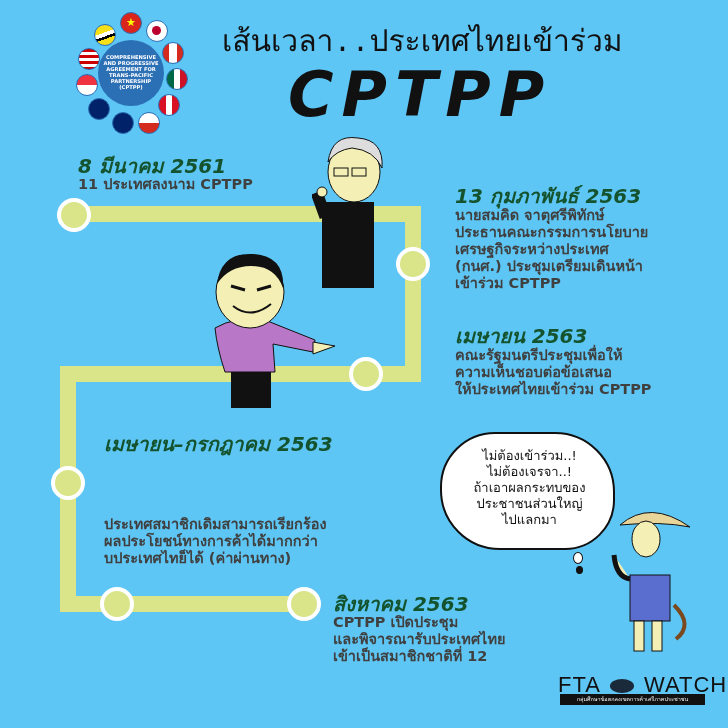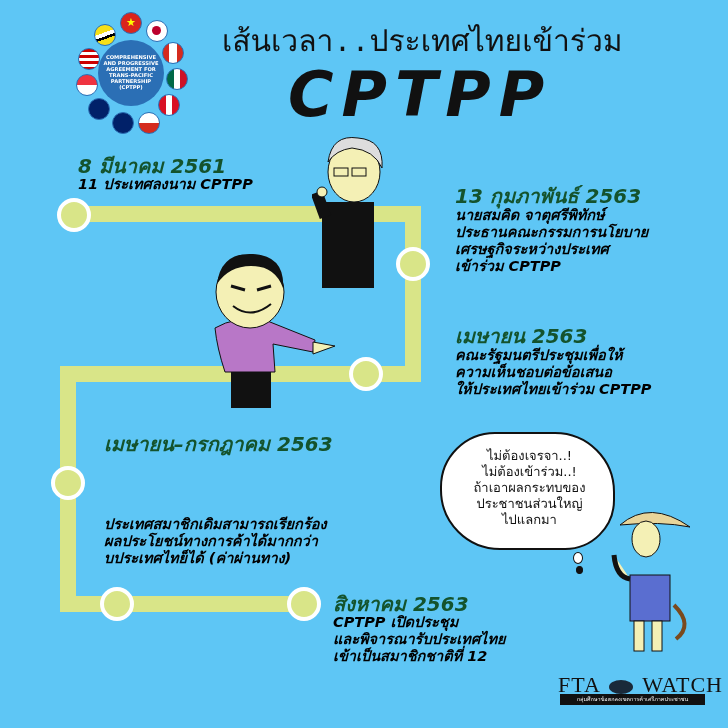--- a/index.html
+++ b/index.html
@@ -39,35 +39,34 @@
   .seg { position: absolute; background: #d9e588; }
   .node {
     position: absolute; width: 28px; height: 28px; border-radius: 50%;
     background: #d9e588; border: 4px solid #fff; box-sizing: border-box;
   }
   .date {
     color: #14532d; font-weight: bold; font-style: italic; white-space: nowrap;
     font-size: 20px;
   }
   .desc {
-    color: #000000; font-weight: bold; font-size: 14.5px; line-height: 17px;
+    color: #404040; font-weight: bold; font-size: 14.5px; line-height: 17px;
     white-space: nowrap;
-    font-style: italic;
   }
   
   .bubble {
     left: 440px; top: 432px; width: 175px; height: 118px;
     background: #fff; border: 2px solid #111; border-radius: 55px 60px 50px 60px;
     box-sizing: border-box; padding: 14px 8px 0 12px;
     text-align: center; font-size: 13px; line-height: 16px; color: #111;
   }
   .dot { position: absolute; border-radius: 50%; background: #fff; border: 1.5px solid #111; }
   
   .fta {
-    left: 558px; top: 672px; font-family: Liberation Serif, serif;
+    left: 558px; top: 672px; font-family: Liberation Sans, sans-serif;
     font-size: 22px; color: #111; letter-spacing: 1px; white-space: nowrap;
   }
   .fta-sub {
     left: 560px; top: 694px; width: 145px; height: 11px; background: #111;
     color: #fff; font-size: 5.5px; line-height: 11px; text-align: center;
   }
 </style>
 </head>
 <body>
 
@@ -129,20 +128,21 @@
 <div class="abs date" style="left:78px;top:150px;">8 มีนาคม 2561</div>
 <div class="abs desc" style="left:78px;top:176px;">
   <div>11 ประเทศลงนาม CPTPP</div>
 </div>
 
 <div class="abs date" style="left:455px;top:180px;">13 กุมภาพันธ์ 2563</div>
 <div class="abs desc" style="left:455px;top:207px;">
   <div>นายสมคิด จาตุศรีพิทักษ์</div>
   <div>ประธานคณะกรรมการนโยบาย</div>
   <div>เศรษฐกิจระหว่างประเทศ</div>
+  <div>(กนศ.) ประชุมเตรียมเดินหน้า</div>
   <div>เข้าร่วม CPTPP</div>
 </div>
 
 <div class="abs date" style="left:455px;top:320px;">เมษายน 2563</div>
 <div class="abs desc" style="left:455px;top:347px;">
   <div>คณะรัฐมนตรีประชุมเพื่อให้</div>
   <div>ความเห็นชอบต่อข้อเสนอ</div>
   <div>ให้ประเทศไทยเข้าร่วม CPTPP</div>
 </div>
 
@@ -156,22 +156,22 @@
 </div>
 
 <div class="abs date" style="left:333px;top:588px;">สิงหาคม 2563</div>
 <div class="abs desc" style="left:333px;top:614px;">
   <div>CPTPP เปิดประชุม</div>
   <div>และพิจารณารับประเทศไทย</div>
   <div>เข้าเป็นสมาชิกชาติที่ 12</div>
 </div>
 
 <div class="abs bubble">
+  <div>ไม่ต้องเข้าร่วม..!</div>
   <div>ไม่ต้องเจรจา..!</div>
-  <div>ไม่ต้องเข้าร่วม..!</div>
   <div>ถ้าเอาผลกระทบของ</div>
   <div>ประชาชนส่วนใหญ่</div>
   <div>ไปแลกมา</div>
 </div>
 <div class="dot" style="left:573px;top:552px;width:8px;height:10px;"></div>
 <div class="dot" style="left:576px;top:566px;width:5px;height:6px;background:#111;"></div>
 
 <svg class="abs" style="left:590px;top:505px;" width="110" height="160" viewBox="0 0 110 160">
   <path d="M30 20 Q60 -6 100 22 Q70 16 30 20Z" fill="#e8d59a" stroke="#111"></path>
   <ellipse cx="56" cy="34" rx="14" ry="18" fill="#f4f0b5" stroke="#111"></ellipse>

